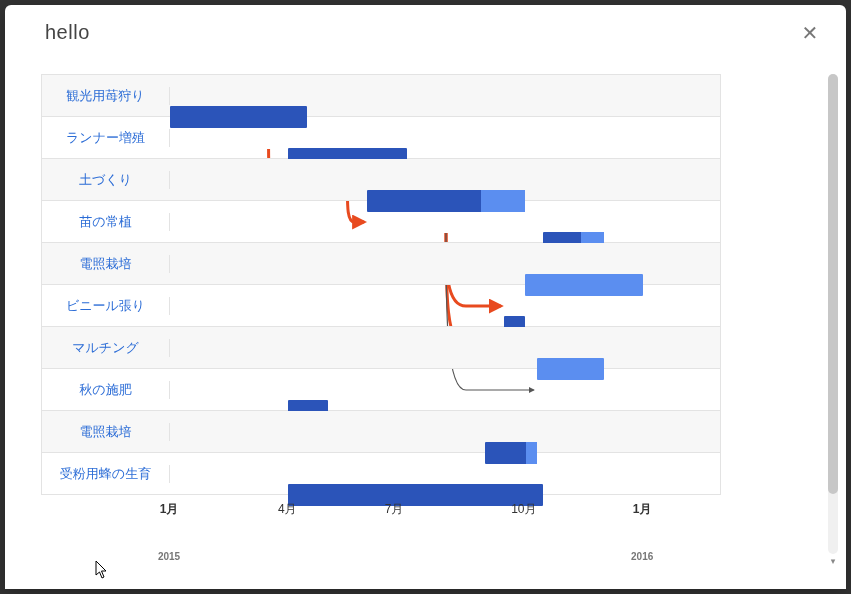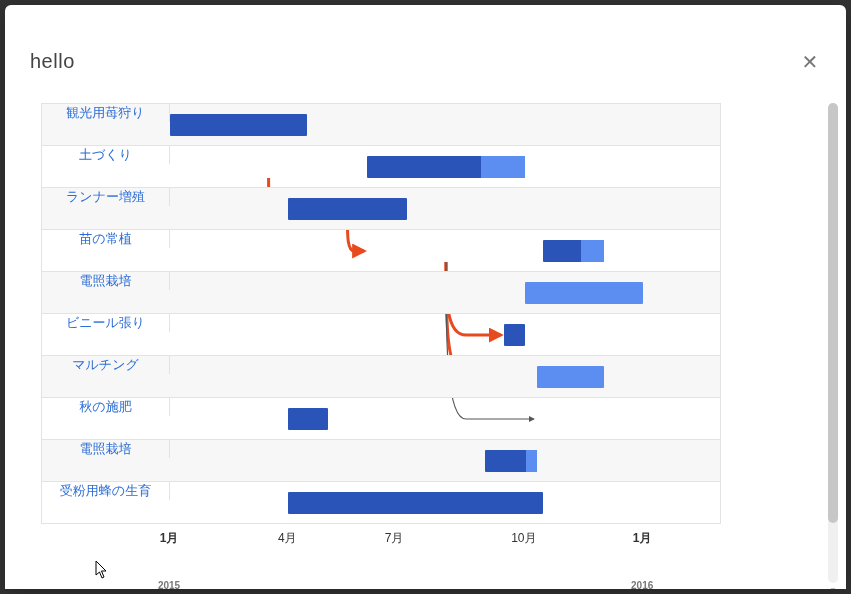--- a/index.html
+++ b/index.html
@@ -18,23 +18,22 @@
     background: #fff;
     border-radius: 6px 6px 0 0;
     box-shadow: 0 4px 20px rgba(0,0,0,.3);
     display: flex;
     flex-direction: column;
   }
   .dialog-header {
     height: 55px;
     display: flex;
     align-items: center;
-    padding: 0 22px 0 25px;
+    padding: 0 22px 0 40px;
     color: #555;
-    margin-top: 29px;
   }
   .dialog-title {
     font-size: 20px;
     font-weight: 400;
     color: #444;
     letter-spacing: .5px;
   }
   .close-btn {
     margin-left: auto;
     width: 28px; height: 28px;
@@ -77,21 +76,21 @@
     width: 680px;
     border-left: 1px solid #e3e3e3;
     border-right: 1px solid #e3e3e3;
     border-top: 1px solid #e3e3e3;
     margin-top: 14px;
   }
   .row {
     height: 42px;
     border-bottom: 1px solid #e3e3e3;
     display: flex;
-    align-items: flex-start;
+    align-items: center;
     position: relative;
   }
   .row:nth-child(even) { background: #f7f7f7; }
   .row-label {
     width: 128px;
     border-right: 1px solid #e3e3e3;
     display: flex;
     align-items: center;
     justify-content: center;
     font-size: 13px;
@@ -181,31 +180,31 @@
           <path d="M 276 158 C 276 215.5, 276 273, 296 273 L 351.8571428571429 273" fill="none" stroke="#e84a1f" stroke-width="3" marker-end="url(#ah-crit)"></path>
           <path d="M 276 158 C 276 236.5, 276 315, 296 315 L 363.6857142856856 315" fill="none" stroke="#555" stroke-width="1.2" marker-end="url(#ah-norm)"></path>
         </svg>
     <div class="row">
           <div class="row-label">観光用苺狩り</div>
           <div class="row-track">
             <div class="bar" style="left: 0px; width: 136.686px;"></div>
           </div>
         </div>
         <div class="row">
+          <div class="row-label">ランナー増殖</div>
+          <div class="row-track">
+            <div class="bar" style="left: 118.286px; width: 118.286px;"></div>
+          </div>
+        </div>
+        <div class="row">
           <div class="row-label">土づくり</div>
           <div class="row-track">
             <div class="bar" style="left: 197.143px; width: 157.714px;">
               <div class="bar-seg" style="left: 72%; width: 28%;"></div>
             </div>
-          </div>
-        </div>
-        <div class="row">
-          <div class="row-label">ランナー増殖</div>
-          <div class="row-track">
-            <div class="bar" style="left: 118.286px; width: 118.286px;"></div>
           </div>
         </div>
         <div class="row">
           <div class="row-label">苗の常植</div>
           <div class="row-track">
             <div class="bar" style="left: 373.257px; width: 60.4571px;">
               <div class="bar-seg" style="left: 62%; width: 38%;"></div>
             </div>
           </div>
         </div>

